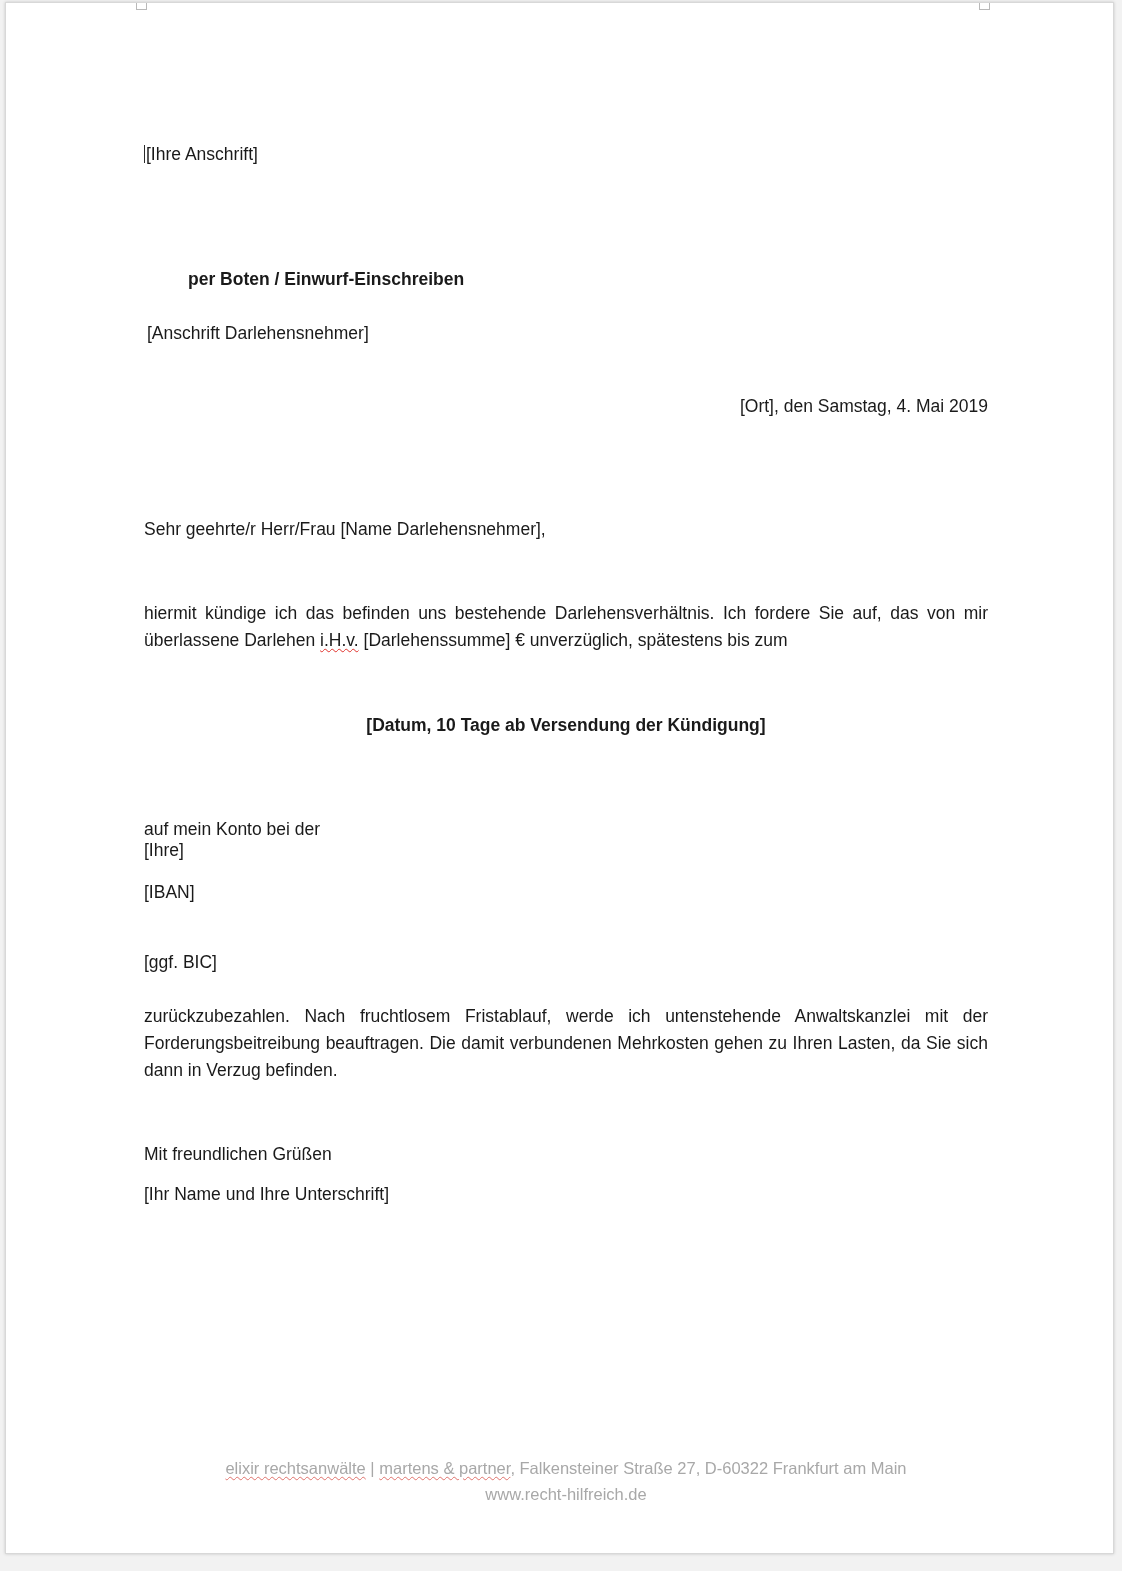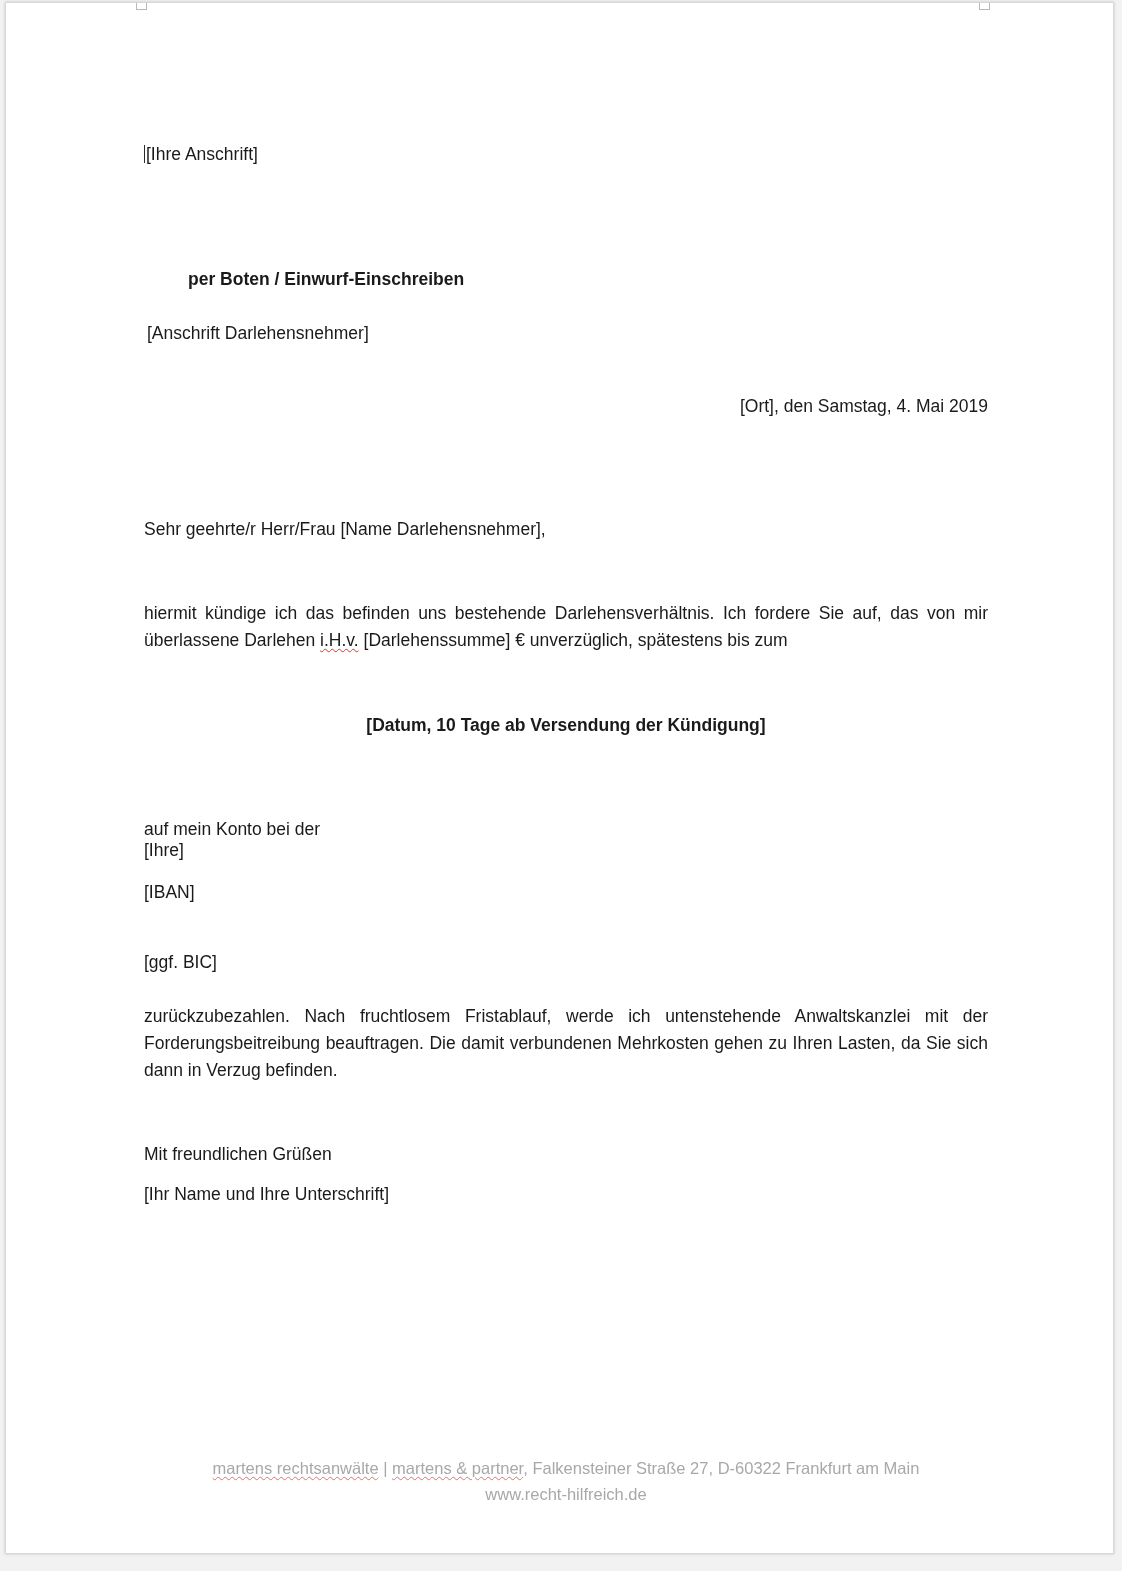--- a/index.html
+++ b/index.html
@@ -172,18 +172,18 @@
         <span>Mit freundlichen Grüßen</span>
       </div>
 
       <div class="block" style="top:1178px;">
         <span>[Ihr Name und Ihre Unterschrift]</span>
       </div>
 
     </div>
 
     <div class="footer">
-      <div><span class="sq">martens rechtsanwälte</span><span> | </span><span class="sq">martens &amp; partner</span><span>, Falkensteiner Straße 27, D-60322 Frankfurt am Main</span></div>
+      <div><span class="sq">elixir rechtsanwälte</span><span> | </span><span class="sq">martens &amp; partner</span><span>, Falkensteiner Straße 27, D-60322 Frankfurt am Main</span></div>
       <div>www.recht-hilfreich.de</div>
     </div>
 
   </div>
 </div>
 
 </body></html>

